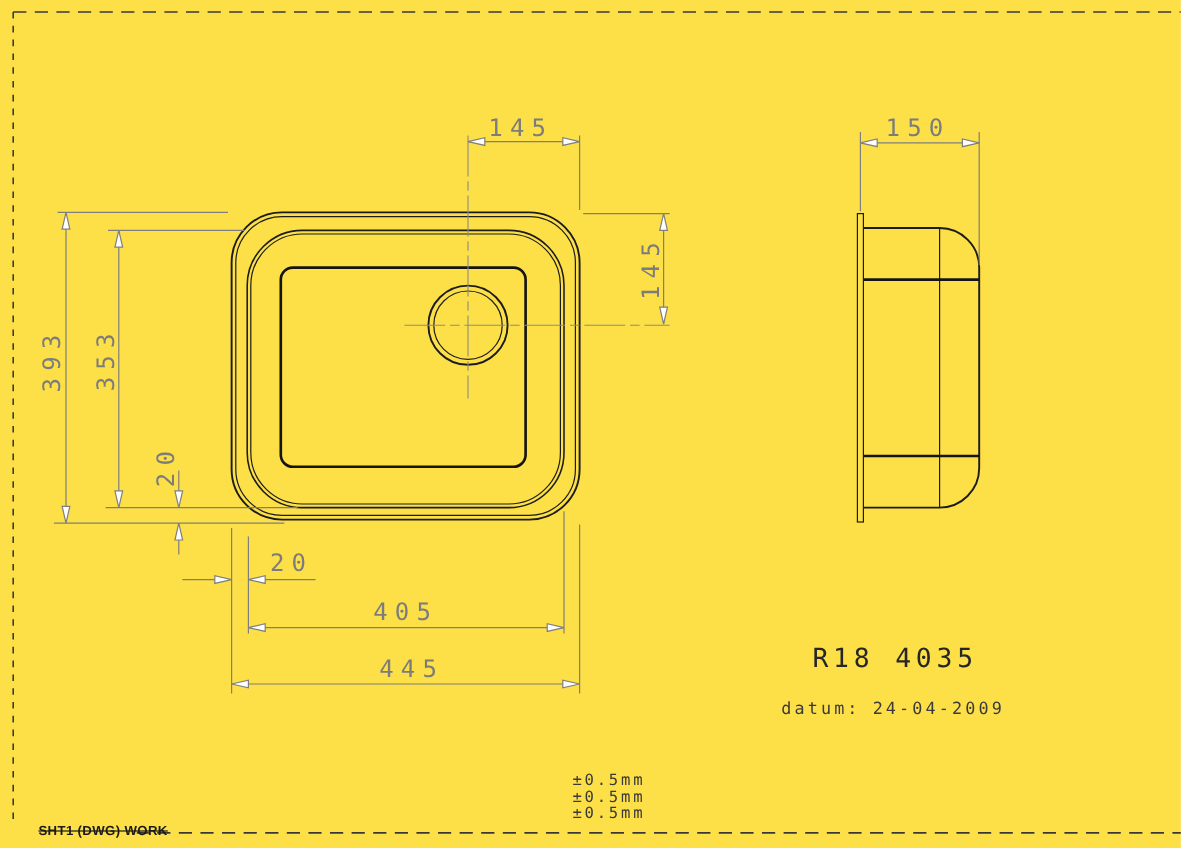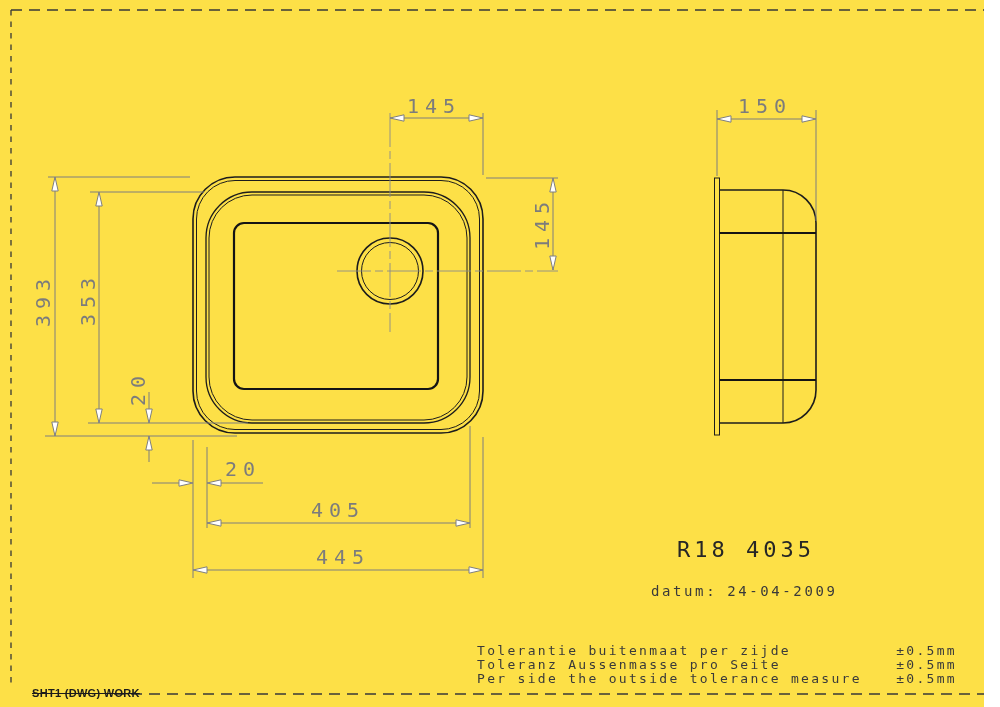--- a/index.html
+++ b/index.html
@@ -172,28 +172,25 @@
   </svg>
 
   <div class="title-model">R18 4035</div>
 
   <div class="title-date">
     <span class="lbl">datum:</span><span>24-04-2009</span>
   </div>
 
   <div class="tolerances">
     <div class="tol-row">
-      <span>Tolerantie buitenmaat per zijde</span>
       <span>±0.5mm</span>
     </div>
     <div class="tol-row">
-      <span>Toleranz Aussenmasse pro Seite</span>
       <span>±0.5mm</span>
     </div>
     <div class="tol-row">
-      <span>Per side the outside tolerance measure</span>
       <span>±0.5mm</span>
     </div>
   </div>
 
   <div class="stamp">SHT1 (DWG) WORK</div>
 
 </div>
 
 </body></html>

